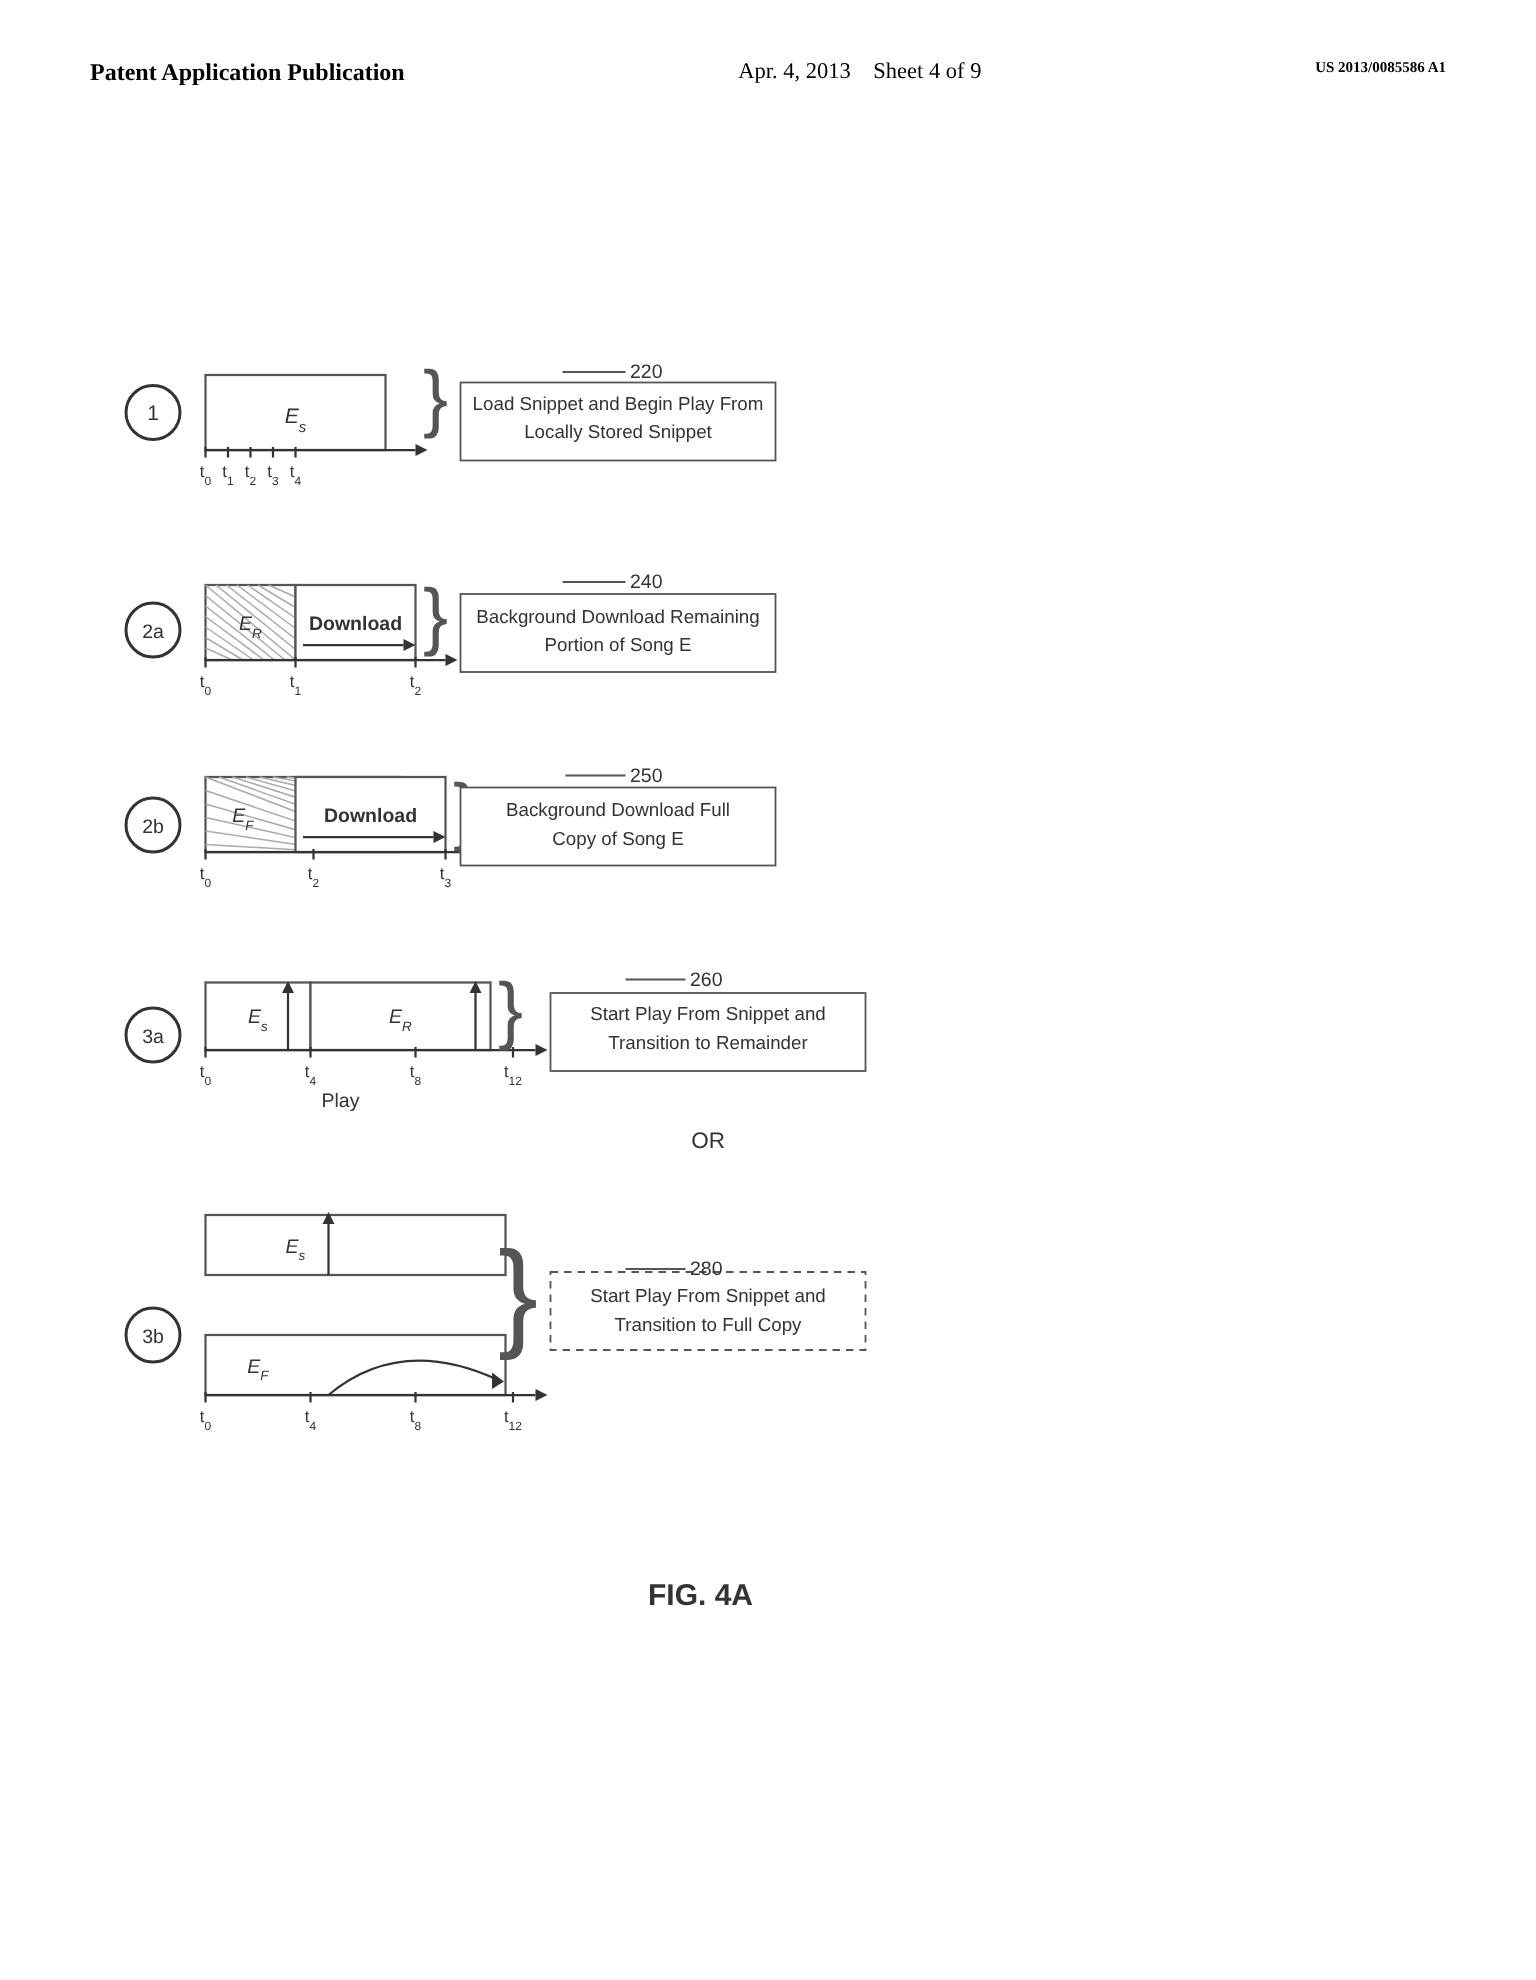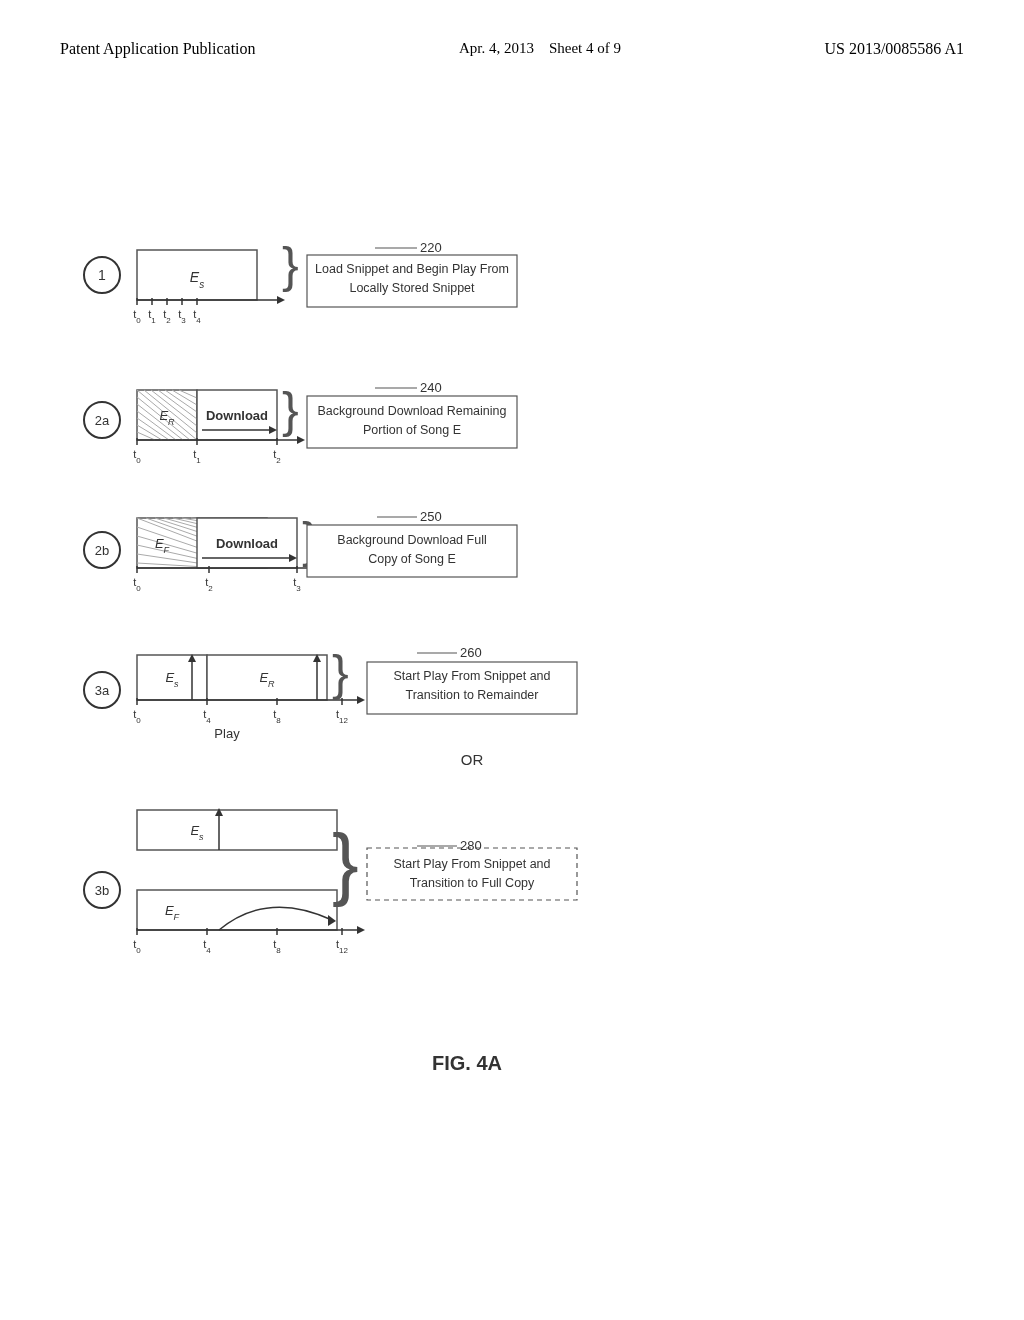--- a/index.html
+++ b/index.html
@@ -13,23 +13,23 @@
     }
 
     
     .header {
       display: flex;
       justify-content: space-between;
       align-items: flex-start;
       padding: 40px 60px 0 60px;
       font-size: 15px;
     }
-    .header-left { font-weight: normal; font-size: 16px; }
+    .header-left { font-weight: bold; font-size: 16px; }
     .header-center { text-align: left; font-size: 15px; }
-    .header-right { font-weight: normal; font-size: 16px; }
+    .header-right { font-weight: bold; font-size: 10px; }
 
     
     svg text {
       font-family: Arial, sans-serif;
     }
 
   </style>
 </head>
 <body>
 

